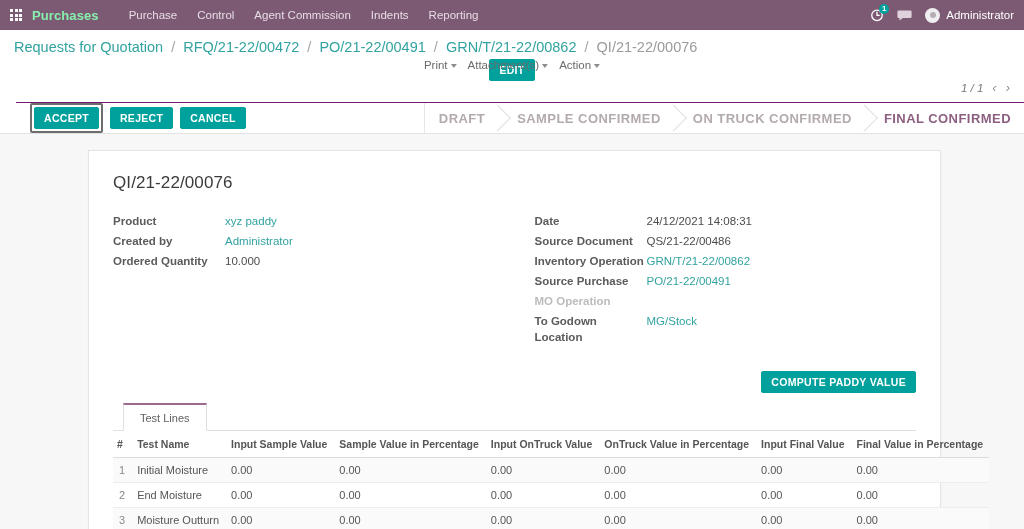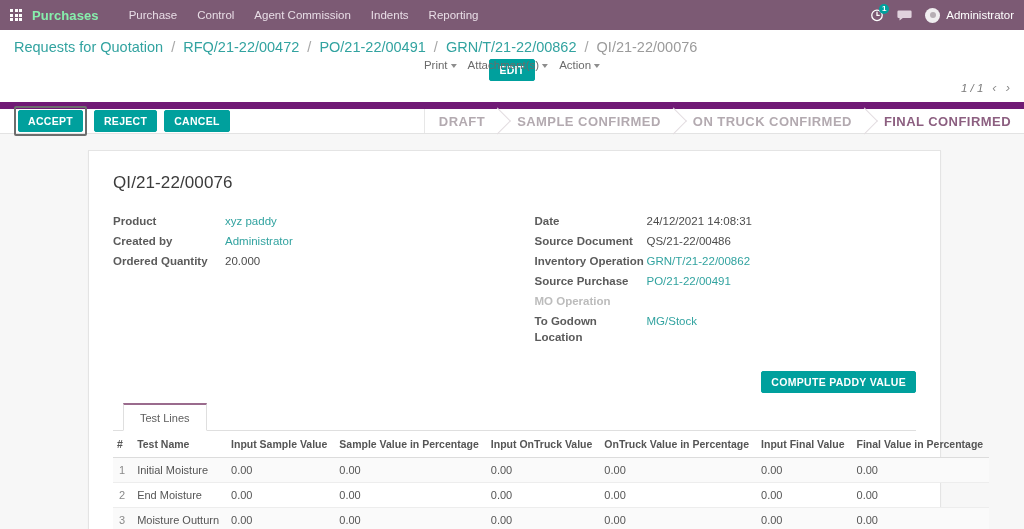--- a/index.html
+++ b/index.html
@@ -158,23 +158,24 @@
     color: #7a7a7a;
     white-space: nowrap;
     font-style: italic;
   }
   .pager .arrow { cursor: pointer; font-size: 13px; color: #8a8a8a; line-height: 1; }
 
   
   .status-row {
     display: flex;
     align-items: stretch;
-    border-top: 7px solid #701a75;
+    border-top: 1px solid #701a75;
     background: #ffffff;
     height: 31px;
+    margin-left: 16px;
   }
   .status-left {
     display: flex;
     align-items: center;
     gap: 7px;
     padding: 0 14px;
     position: relative;
   }
   .accept-wrap {
     display: inline-block;
@@ -419,21 +420,21 @@
         <div class="frow">
           <div class="flabel">Product</div>
           <div class="fvalue link">xyz paddy</div>
         </div>
         <div class="frow">
           <div class="flabel">Created by</div>
           <div class="fvalue link">Administrator</div>
         </div>
         <div class="frow">
           <div class="flabel">Ordered Quantity</div>
-          <div class="fvalue">20.000</div>
+          <div class="fvalue">10.000</div>
         </div>
       </div>
 
       <div class="fcol right">
         <div class="frow">
           <div class="flabel">Date</div>
           <div class="fvalue">24/12/2021 14:08:31</div>
         </div>
         <div class="frow">
           <div class="flabel">Source Document</div>

